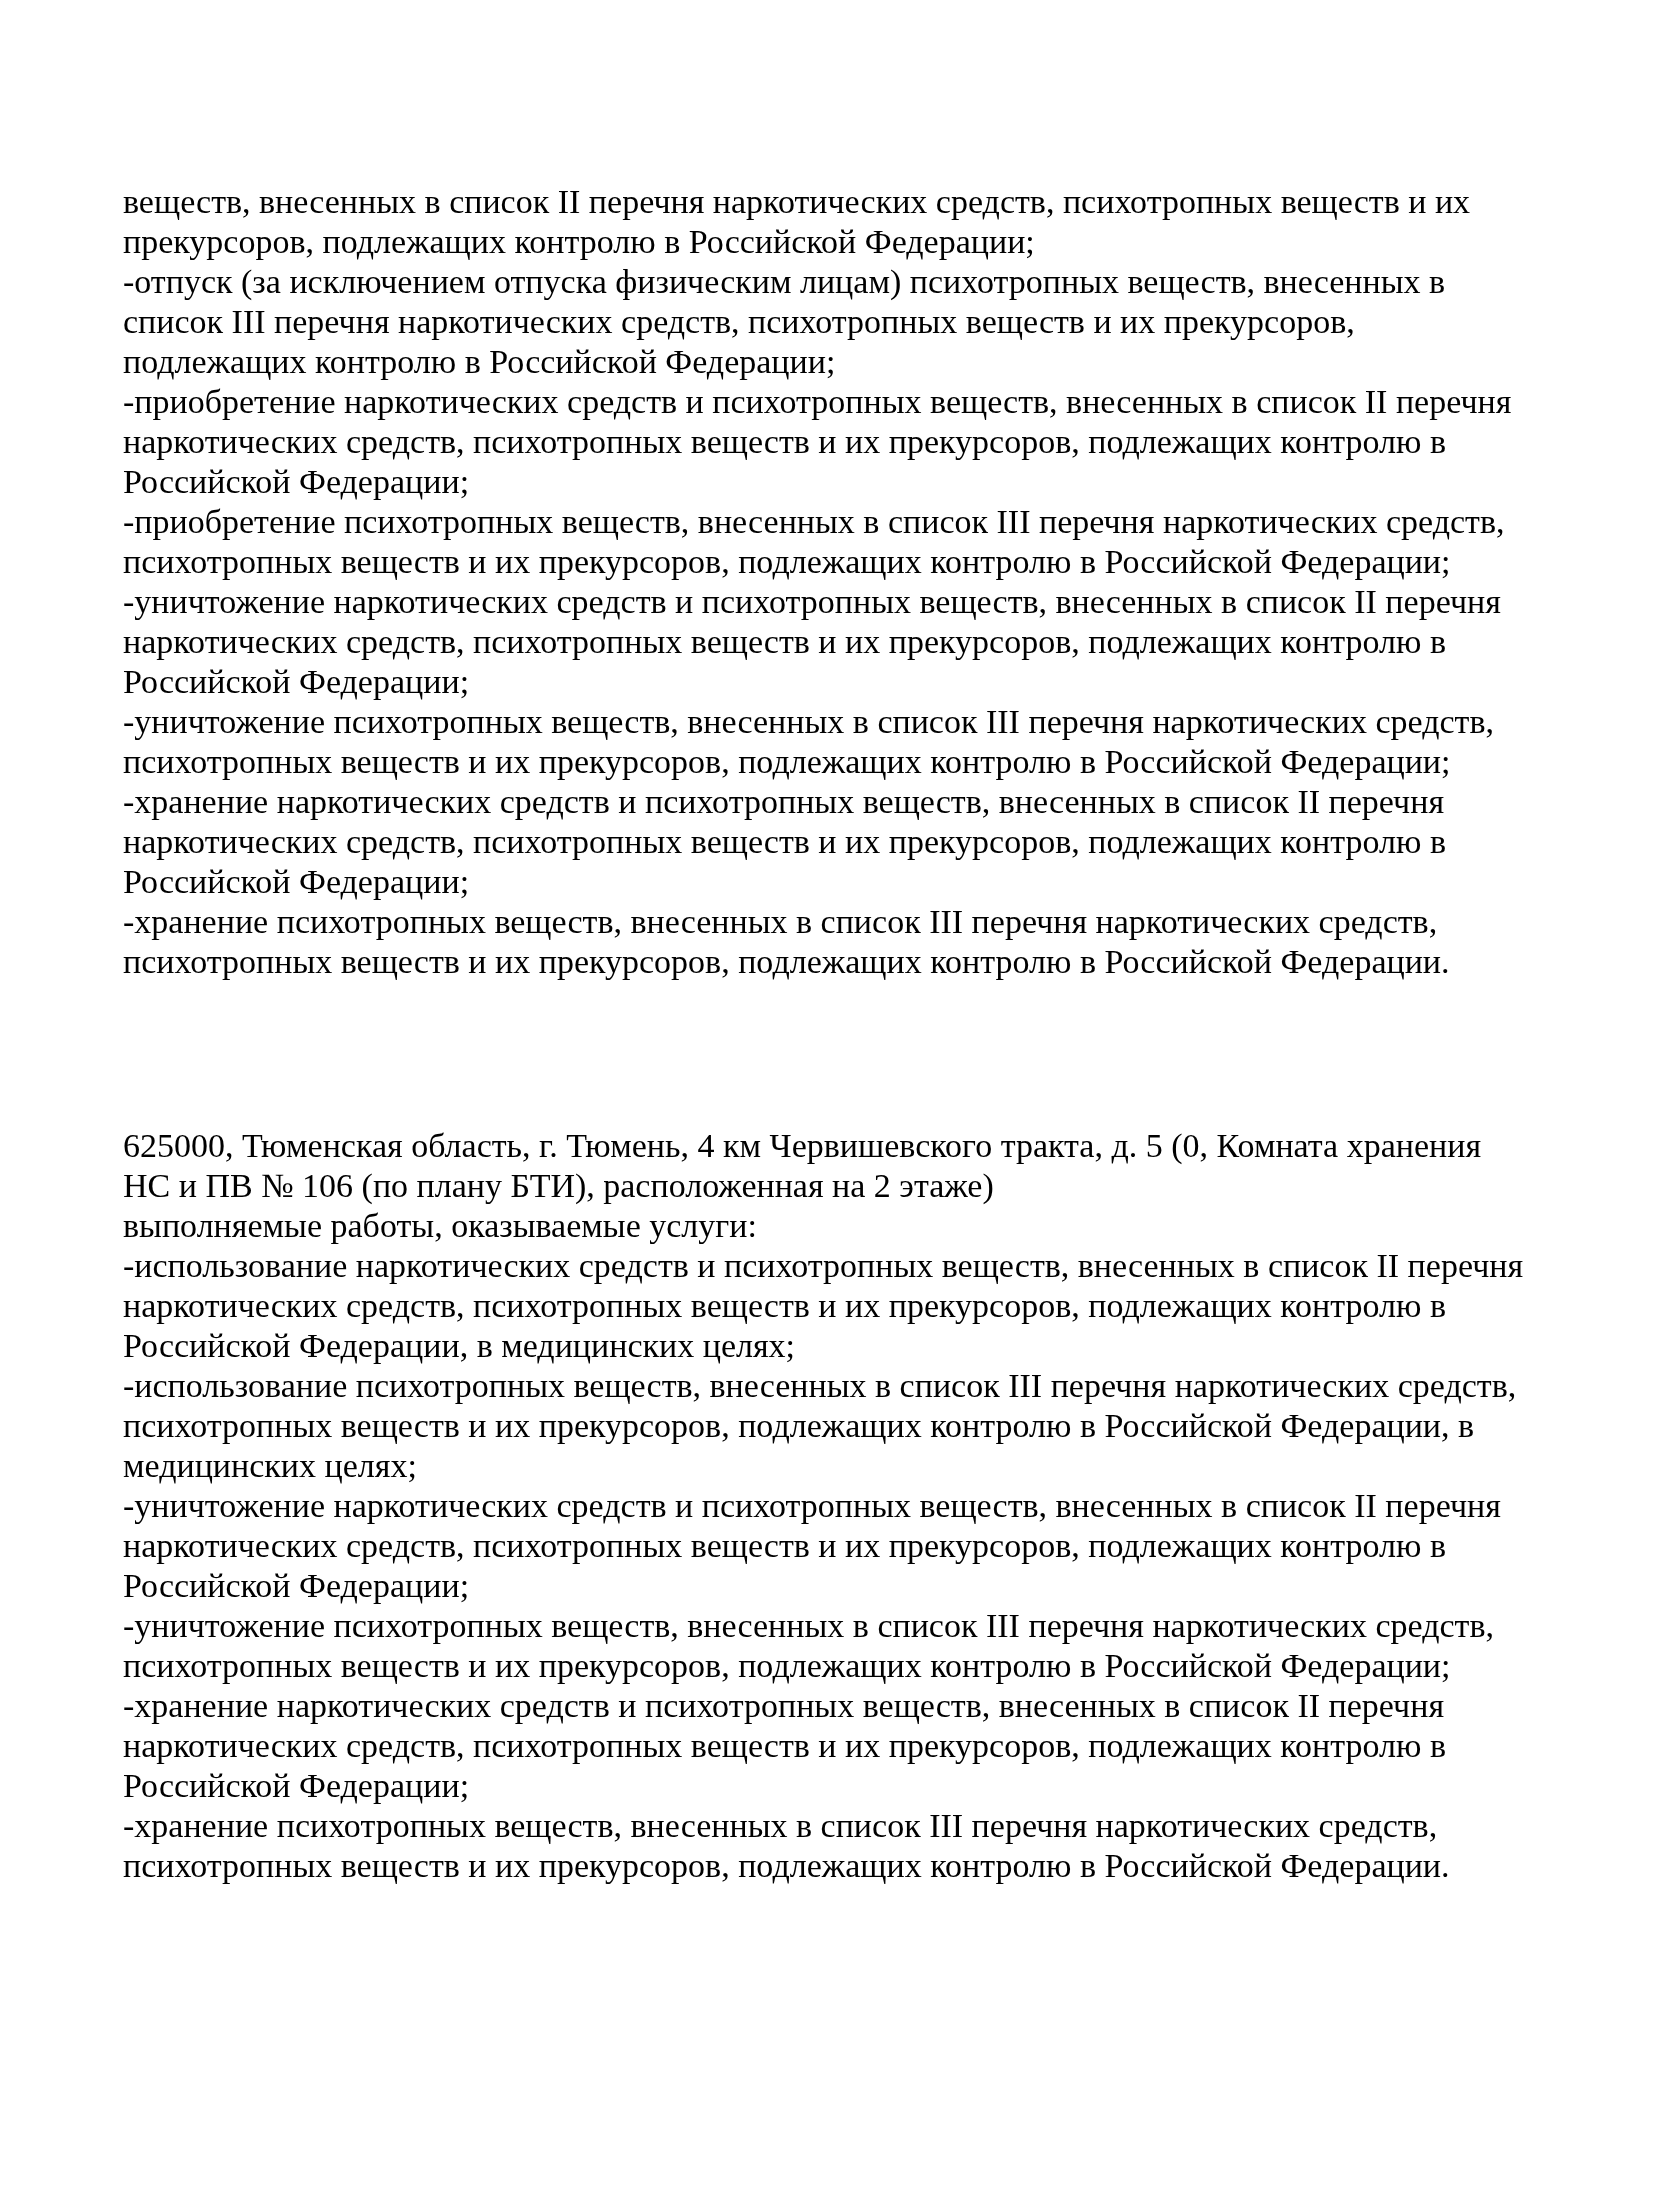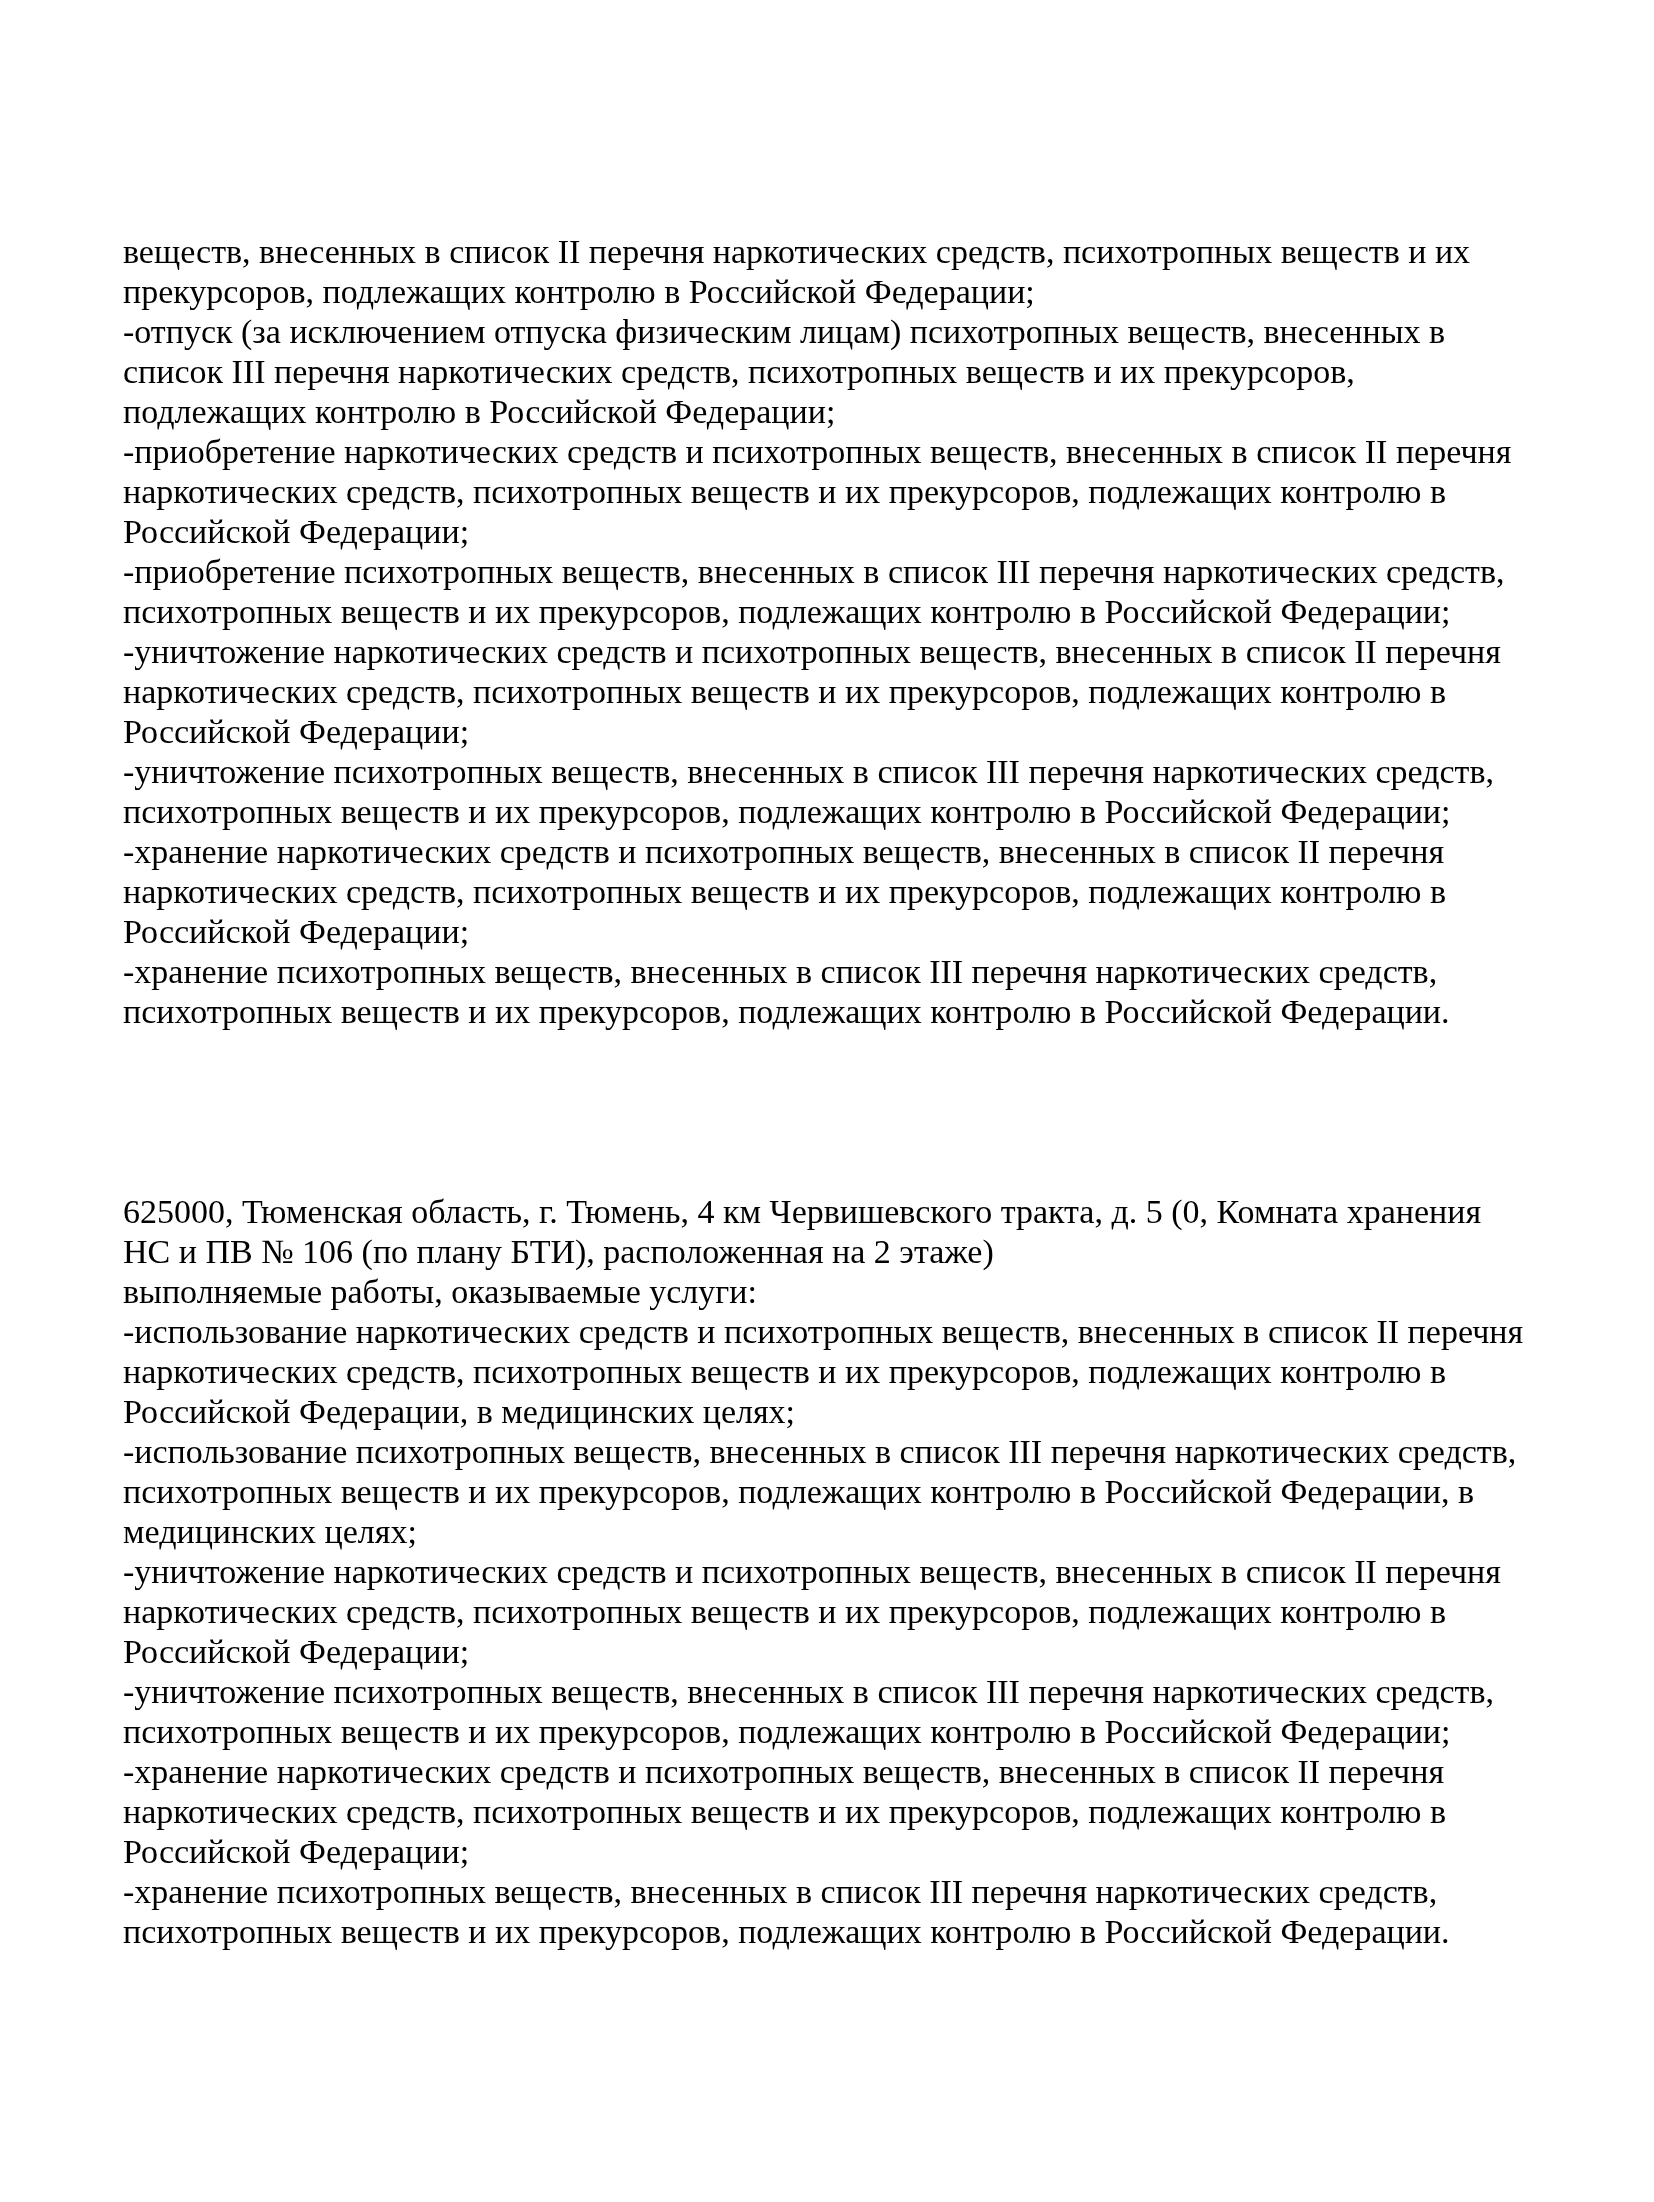--- a/index.html
+++ b/index.html
@@ -11,31 +11,31 @@
     width: 1655px;
     height: 2203px;
     overflow: hidden;
     font-family: "Liberation Serif", "DejaVu Serif", serif;
     color: #000000;
   }
   .page {
     box-sizing: border-box;
     width: 1655px;
     height: 2203px;
-    padding: 112px 95px 0 123px;
+    padding: 62px 95px 0 123px;
     background: #ffffff;
   }
   .doc-text {
     font-size: 34px;
     line-height: 40px;
     letter-spacing: 0px;
     white-space: pre;
   }
   .para { margin: 0; }
-  .para + .para { margin-top: 40px; } 
+  .para + .para { margin-top: 24px; } 
   .line { height: 40px; }
 </style>
 </head>
 <body>
 
 <div class="page">
   <div class="doc-text">
 
     <div class="para"><div class="line">веществ, внесенных в список II перечня наркотических средств, психотропных веществ и их</div><div class="line">прекурсоров, подлежащих контролю в Российской Федерации;</div><div class="line">-отпуск (за исключением отпуска физическим лицам) психотропных веществ, внесенных в</div><div class="line">список III перечня наркотических средств, психотропных веществ и их прекурсоров,</div><div class="line">подлежащих контролю в Российской Федерации;</div><div class="line">-приобретение наркотических средств и психотропных веществ, внесенных в список II перечня</div><div class="line">наркотических средств, психотропных веществ и их прекурсоров, подлежащих контролю в</div><div class="line">Российской Федерации;</div><div class="line">-приобретение психотропных веществ, внесенных в список III перечня наркотических средств,</div><div class="line">психотропных веществ и их прекурсоров, подлежащих контролю в Российской Федерации;</div><div class="line">-уничтожение наркотических средств и психотропных веществ, внесенных в список II перечня</div><div class="line">наркотических средств, психотропных веществ и их прекурсоров, подлежащих контролю в</div><div class="line">Российской Федерации;</div><div class="line">-уничтожение психотропных веществ, внесенных в список III перечня наркотических средств,</div><div class="line">психотропных веществ и их прекурсоров, подлежащих контролю в Российской Федерации;</div><div class="line">-хранение наркотических средств и психотропных веществ, внесенных в список II перечня</div><div class="line">наркотических средств, психотропных веществ и их прекурсоров, подлежащих контролю в</div><div class="line">Российской Федерации;</div><div class="line">-хранение психотропных веществ, внесенных в список III перечня наркотических средств,</div><div class="line">психотропных веществ и их прекурсоров, подлежащих контролю в Российской Федерации.</div></div>
 

